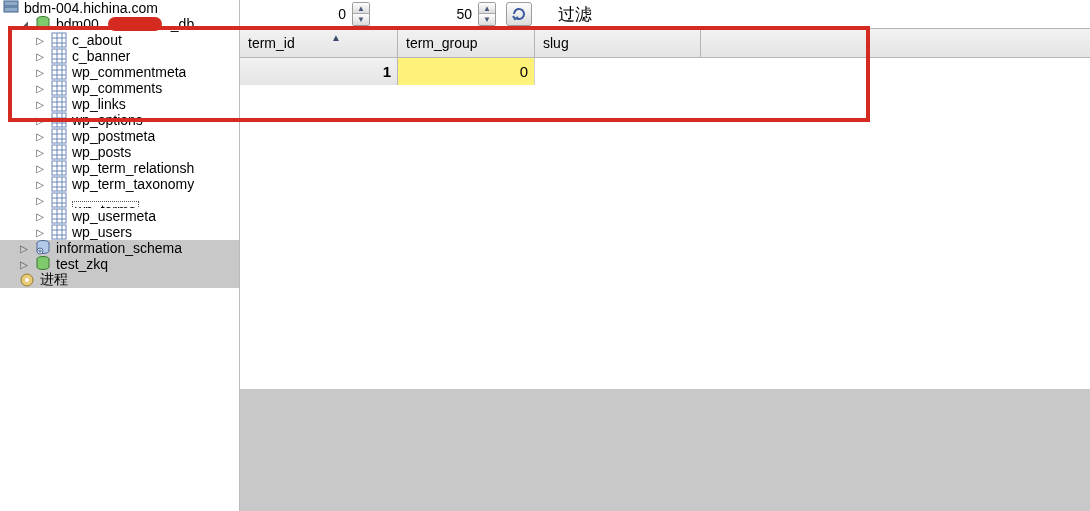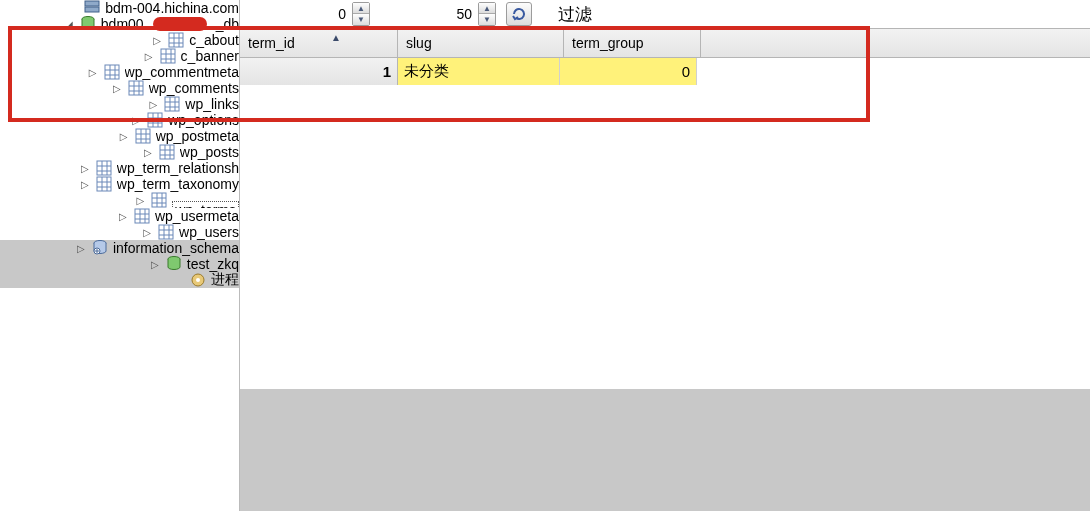--- a/index.html
+++ b/index.html
@@ -21,21 +21,20 @@
     height: 100%;
     overflow: hidden;
   }
   .tree-row {
     display: flex;
     align-items: center;
     height: 16px;
     padding-left: 2px;
     white-space: nowrap;
     overflow: hidden;
-    justify-content: flex-end;
   }
   .tree-row.level1 { padding-left: 18px; }
   .tree-row.level2 { padding-left: 34px; }
   .tree-row.gray-row { background: #c8c8c8; }
   .expand {
     width: 12px; height: 12px;
     display: inline-flex; align-items: center; justify-content: center;
     margin-right: 4px;
     color: #555;
     font-size: 10px;
@@ -408,31 +407,30 @@
       </div>
       <span class="filter-label">过滤</span>
     </div>
 
     <div class="grid-wrap">
       <div class="grid-header" id="grid-header">
             <div class="gh col0">
               <span>term_id</span>
               <span class="sort">▲</span>
             </div>
+            <div class="gh col3">
+              <span>term_group</span>
+            </div>
             <div class="gh col2">
               <span>slug</span>
             </div>
-            <div class="gh col3">
-              <span>term_group</span>
-            </div>
           </div>
       <div id="grid-rows">
             <div class="grid-row">
               <div class="gc rowhead r col0">1</div>
-              <div class="gc hl col1">未分类</div>
               <div class="gc hl r col3">0</div>
             </div>
           </div>
       <div class="grid-body-rest"></div>
       <div class="bottom-gray"></div>
     </div>
   </div>
 </div>
 
 <div class="highlight-box"></div>

